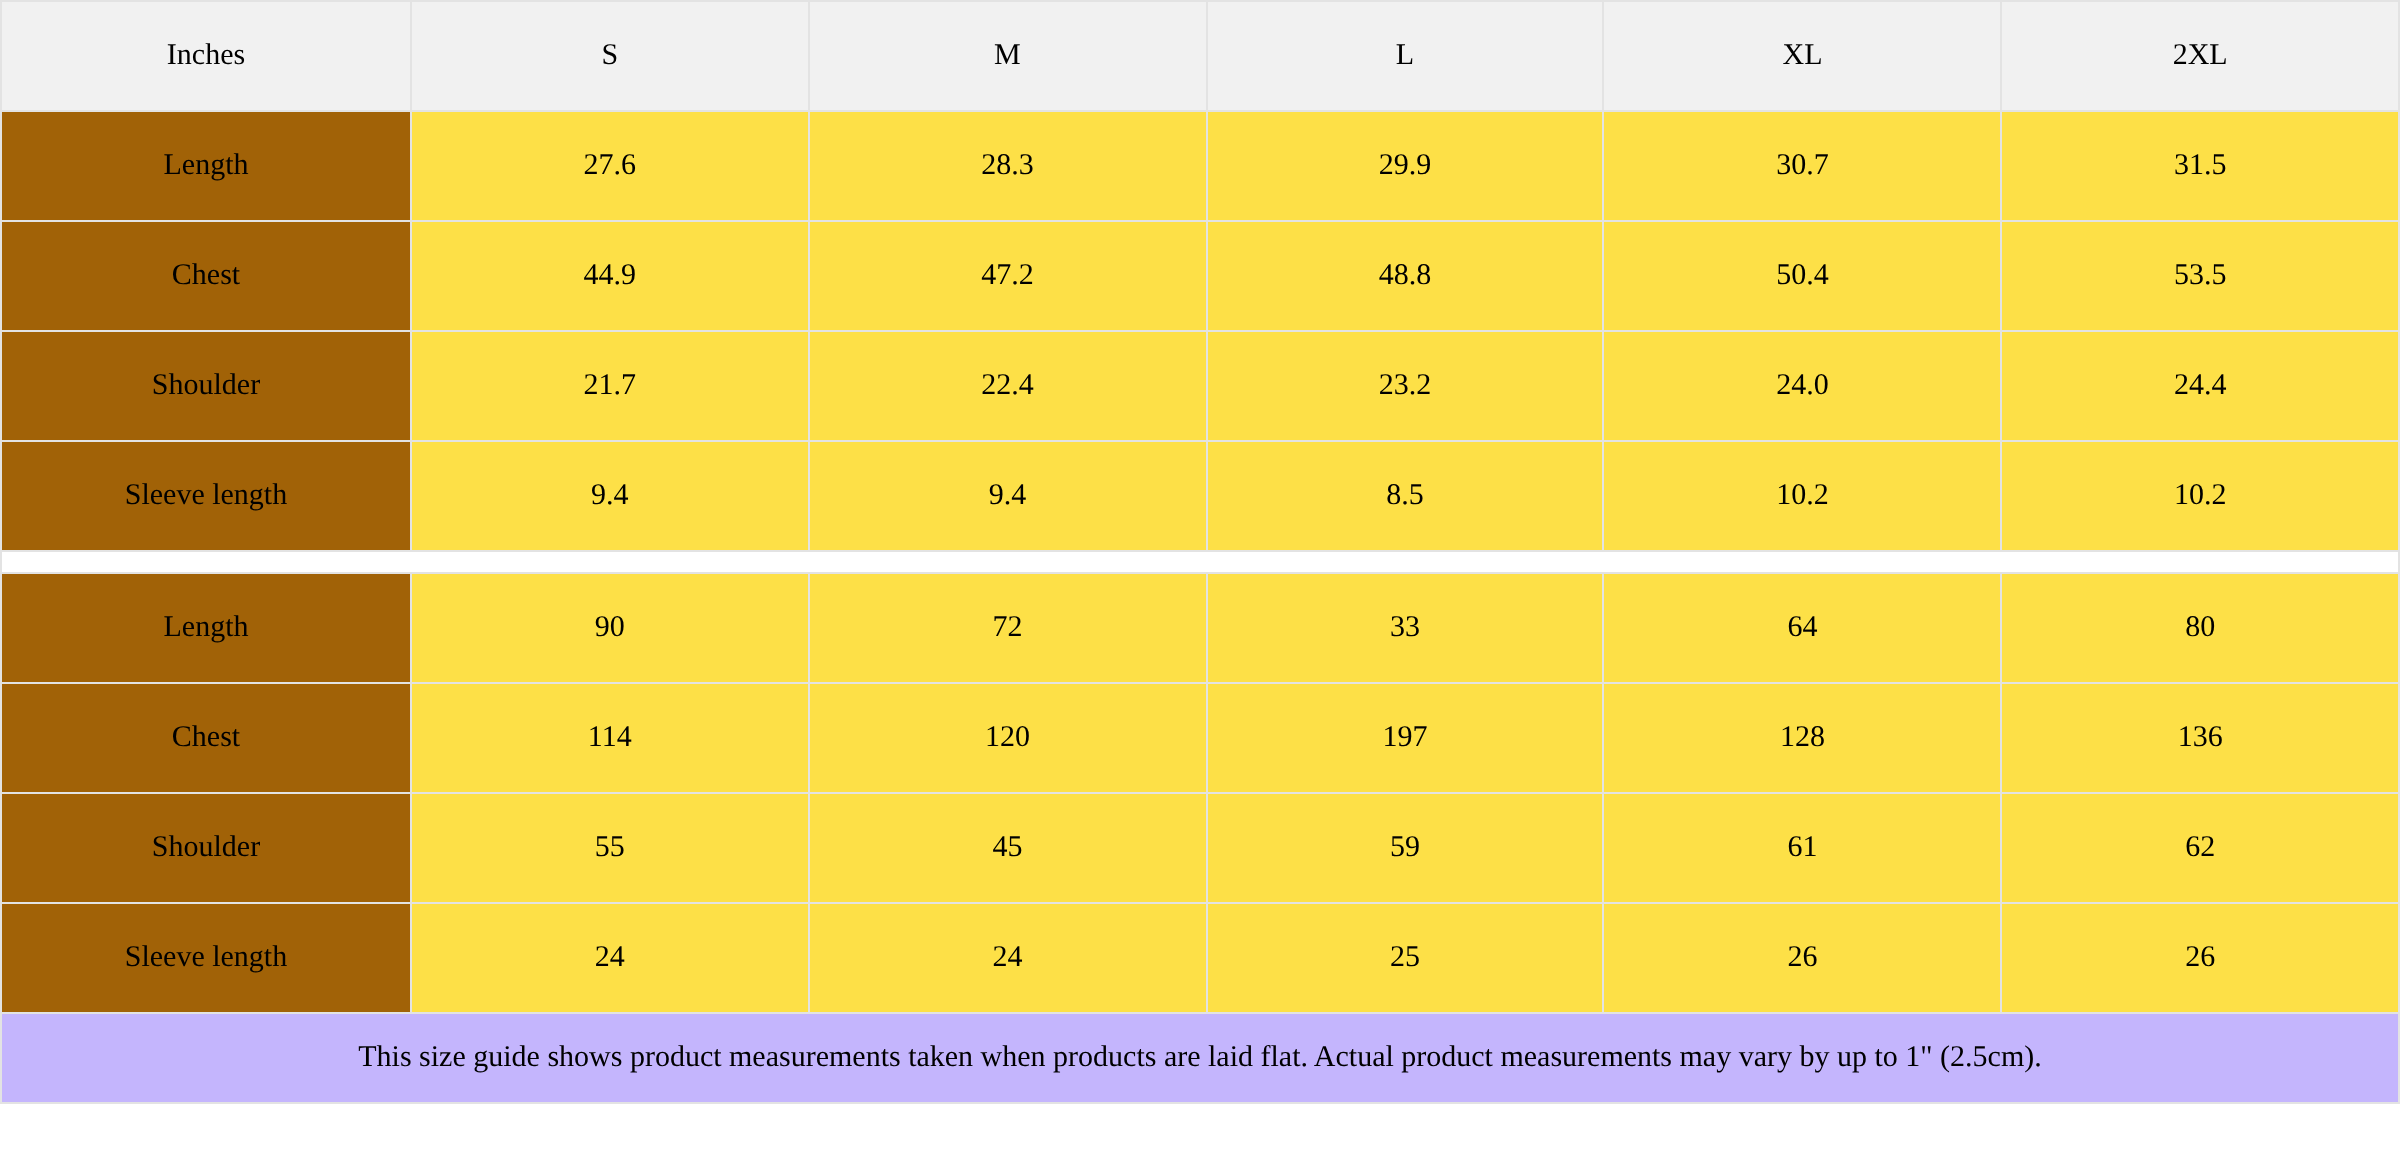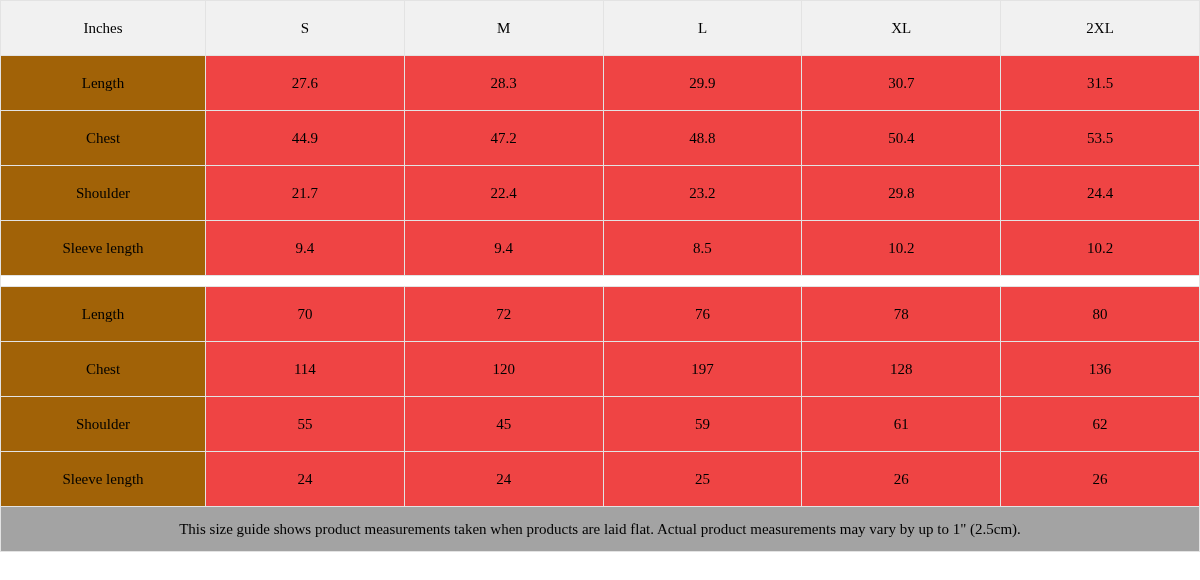--- a/index.html
+++ b/index.html
@@ -36,21 +36,21 @@
     background: #a16207;
     width: 200px;
   }
   table.size-table tr.header-row td {
     background: #f1f1f1;
   }
   table.size-table tr.header-row td.label-cell {
     background: #f1f1f1;
   }
   table.size-table td.value-cell {
-    background: #ef4444;
+    background: #fde047;
   }
   .gap-block {
     width: 1200px;
     height: 10px;
     box-sizing: border-box;
     border-left: 1px solid #e3e3e3;
     border-right: 1px solid #e3e3e3;
     background: #ffffff;
   }
   .footnote {
@@ -58,21 +58,21 @@
     box-sizing: border-box;
     border: 1px solid #e3e3e3;
     border-top: none;
     height: 45px;
     display: flex;
     align-items: center;
     justify-content: center;
     font-size: 15px;
     font-family: "Liberation Serif", serif;
     text-align: center;
-    background: #a3a3a3;
+    background: #c4b5fd;
   }
 </style>
 </head>
 <body>
 
 <div class="size-guide">
 
   <table class="size-table">
     <tbody>
       <tr class="header-row">
@@ -97,44 +97,44 @@
         <td class="value-cell">47.2</td>
         <td class="value-cell">48.8</td>
         <td class="value-cell">50.4</td>
         <td class="value-cell">53.5</td>
       </tr>
       <tr>
         <td class="label-cell">Shoulder</td>
         <td class="value-cell">21.7</td>
         <td class="value-cell">22.4</td>
         <td class="value-cell">23.2</td>
-        <td class="value-cell">29.8</td>
+        <td class="value-cell">24.0</td>
         <td class="value-cell">24.4</td>
       </tr>
       <tr>
         <td class="label-cell">Sleeve length</td>
         <td class="value-cell">9.4</td>
         <td class="value-cell">9.4</td>
         <td class="value-cell">8.5</td>
         <td class="value-cell">10.2</td>
         <td class="value-cell">10.2</td>
       </tr>
     </tbody>
   </table>
 
   <div class="gap-block"></div>
 
   <table class="size-table">
     <tbody>
       <tr>
         <td class="label-cell">Length</td>
-        <td class="value-cell">70</td>
+        <td class="value-cell">90</td>
         <td class="value-cell">72</td>
-        <td class="value-cell">76</td>
-        <td class="value-cell">78</td>
+        <td class="value-cell">33</td>
+        <td class="value-cell">64</td>
         <td class="value-cell">80</td>
       </tr>
       <tr>
         <td class="label-cell">Chest</td>
         <td class="value-cell">114</td>
         <td class="value-cell">120</td>
         <td class="value-cell">197</td>
         <td class="value-cell">128</td>
         <td class="value-cell">136</td>
       </tr>

